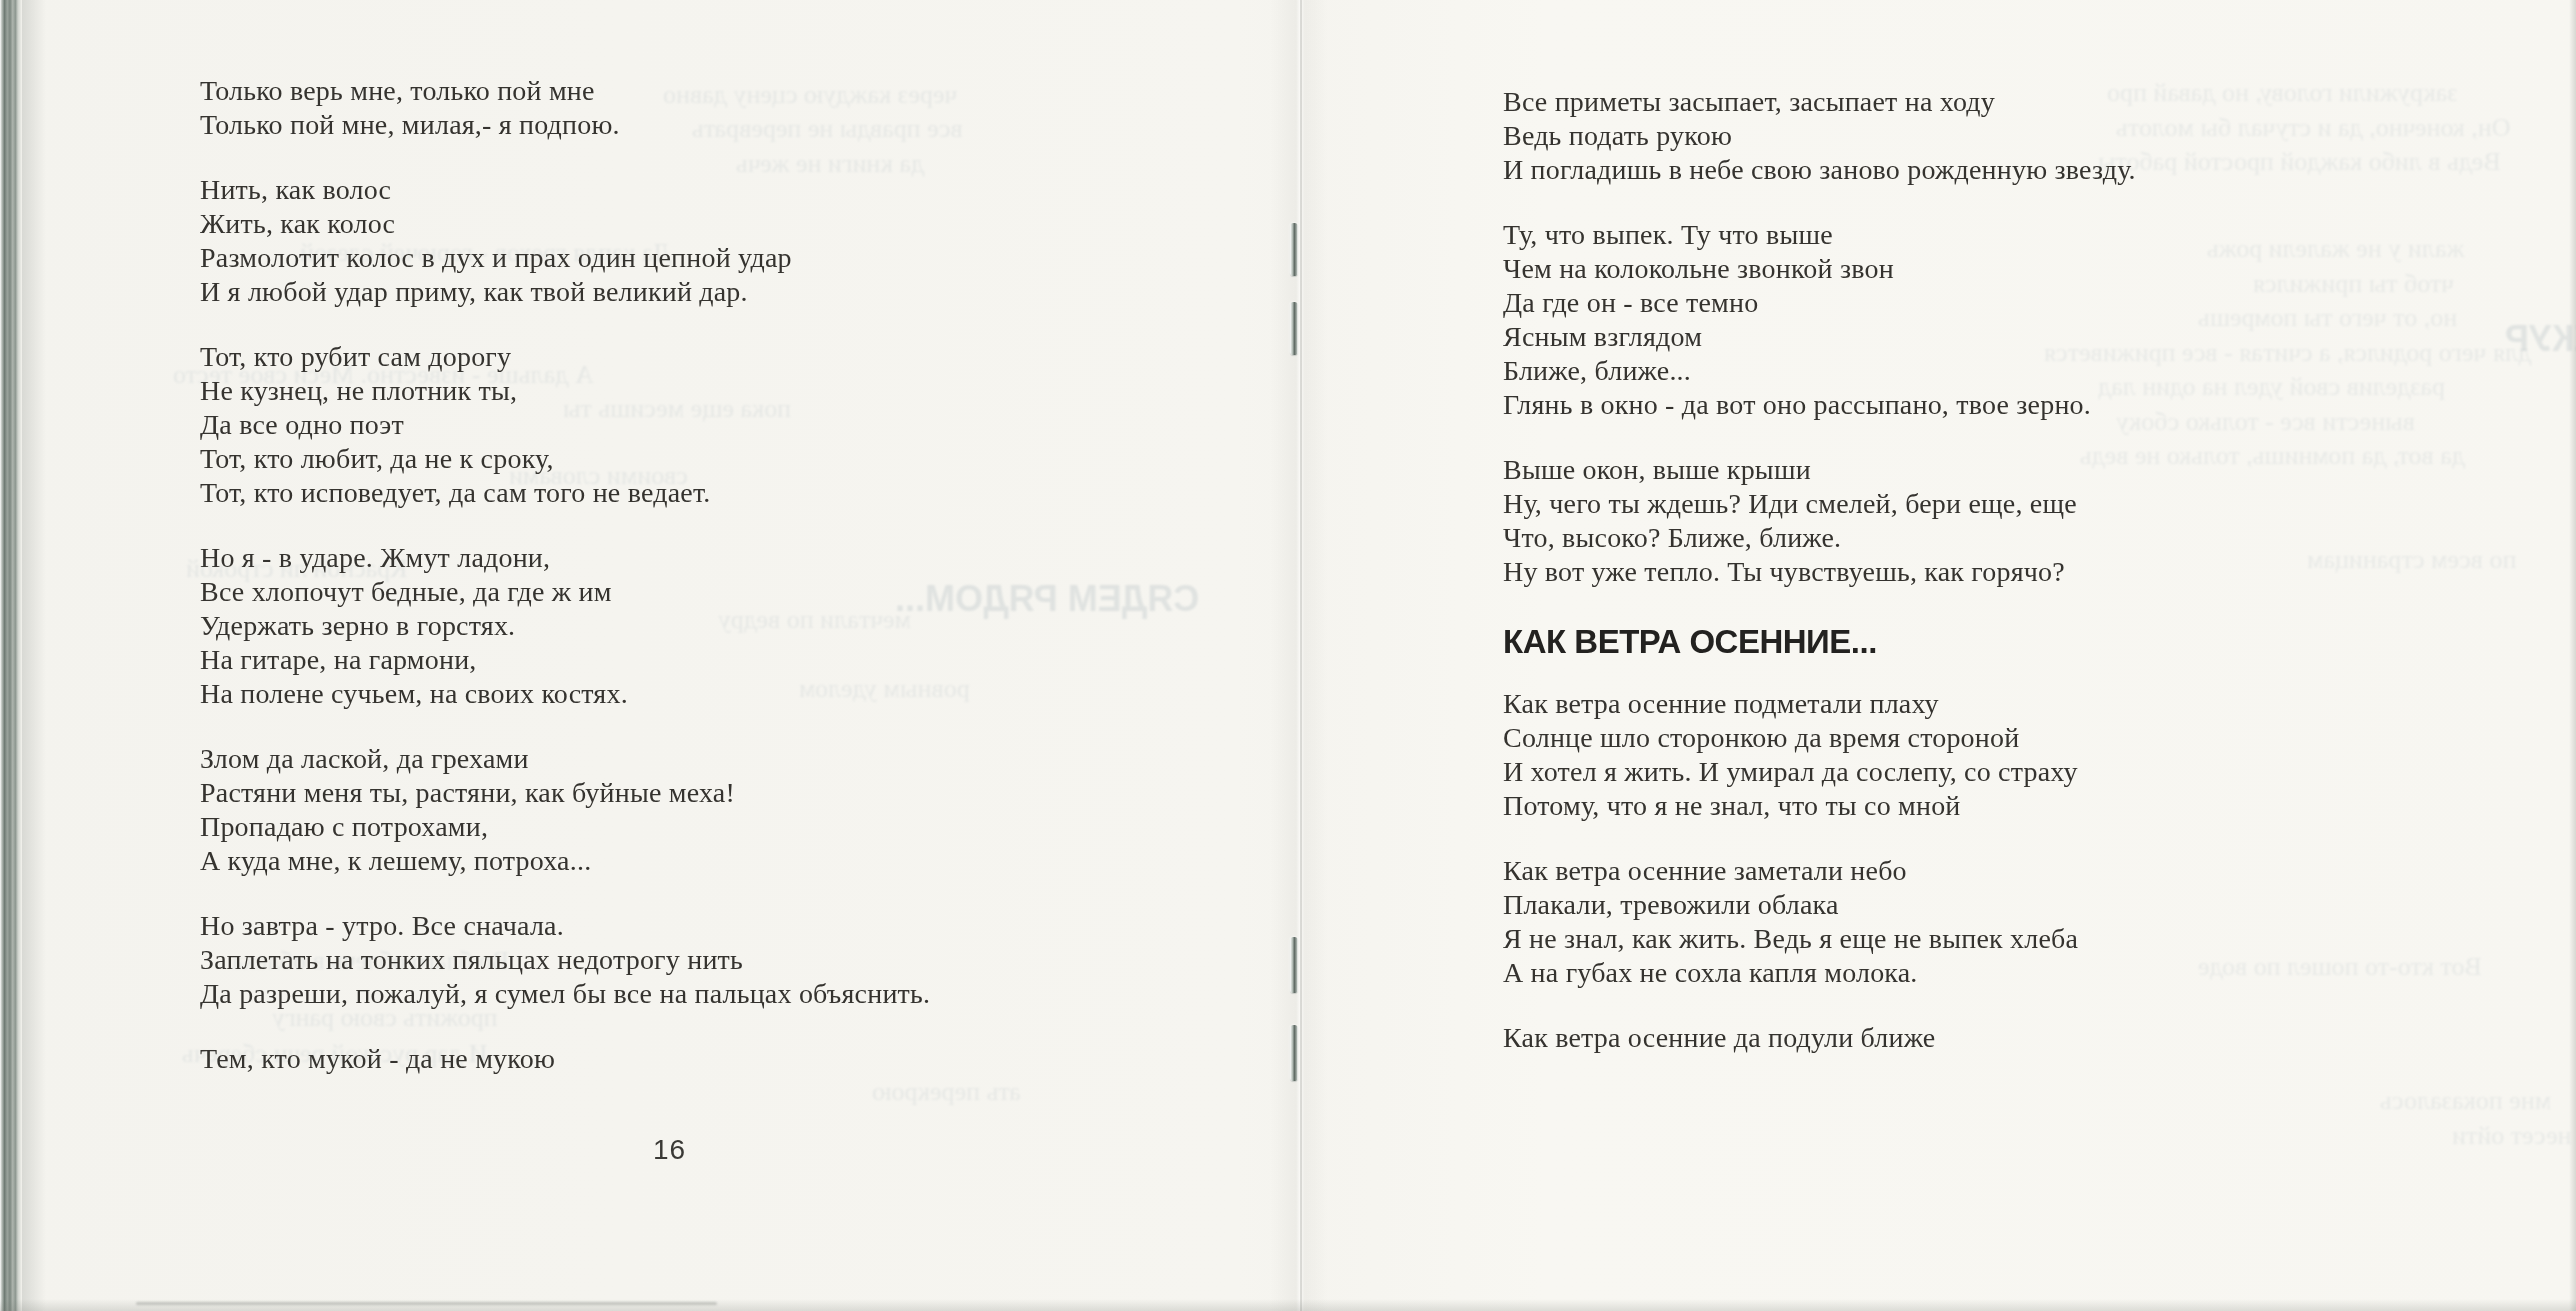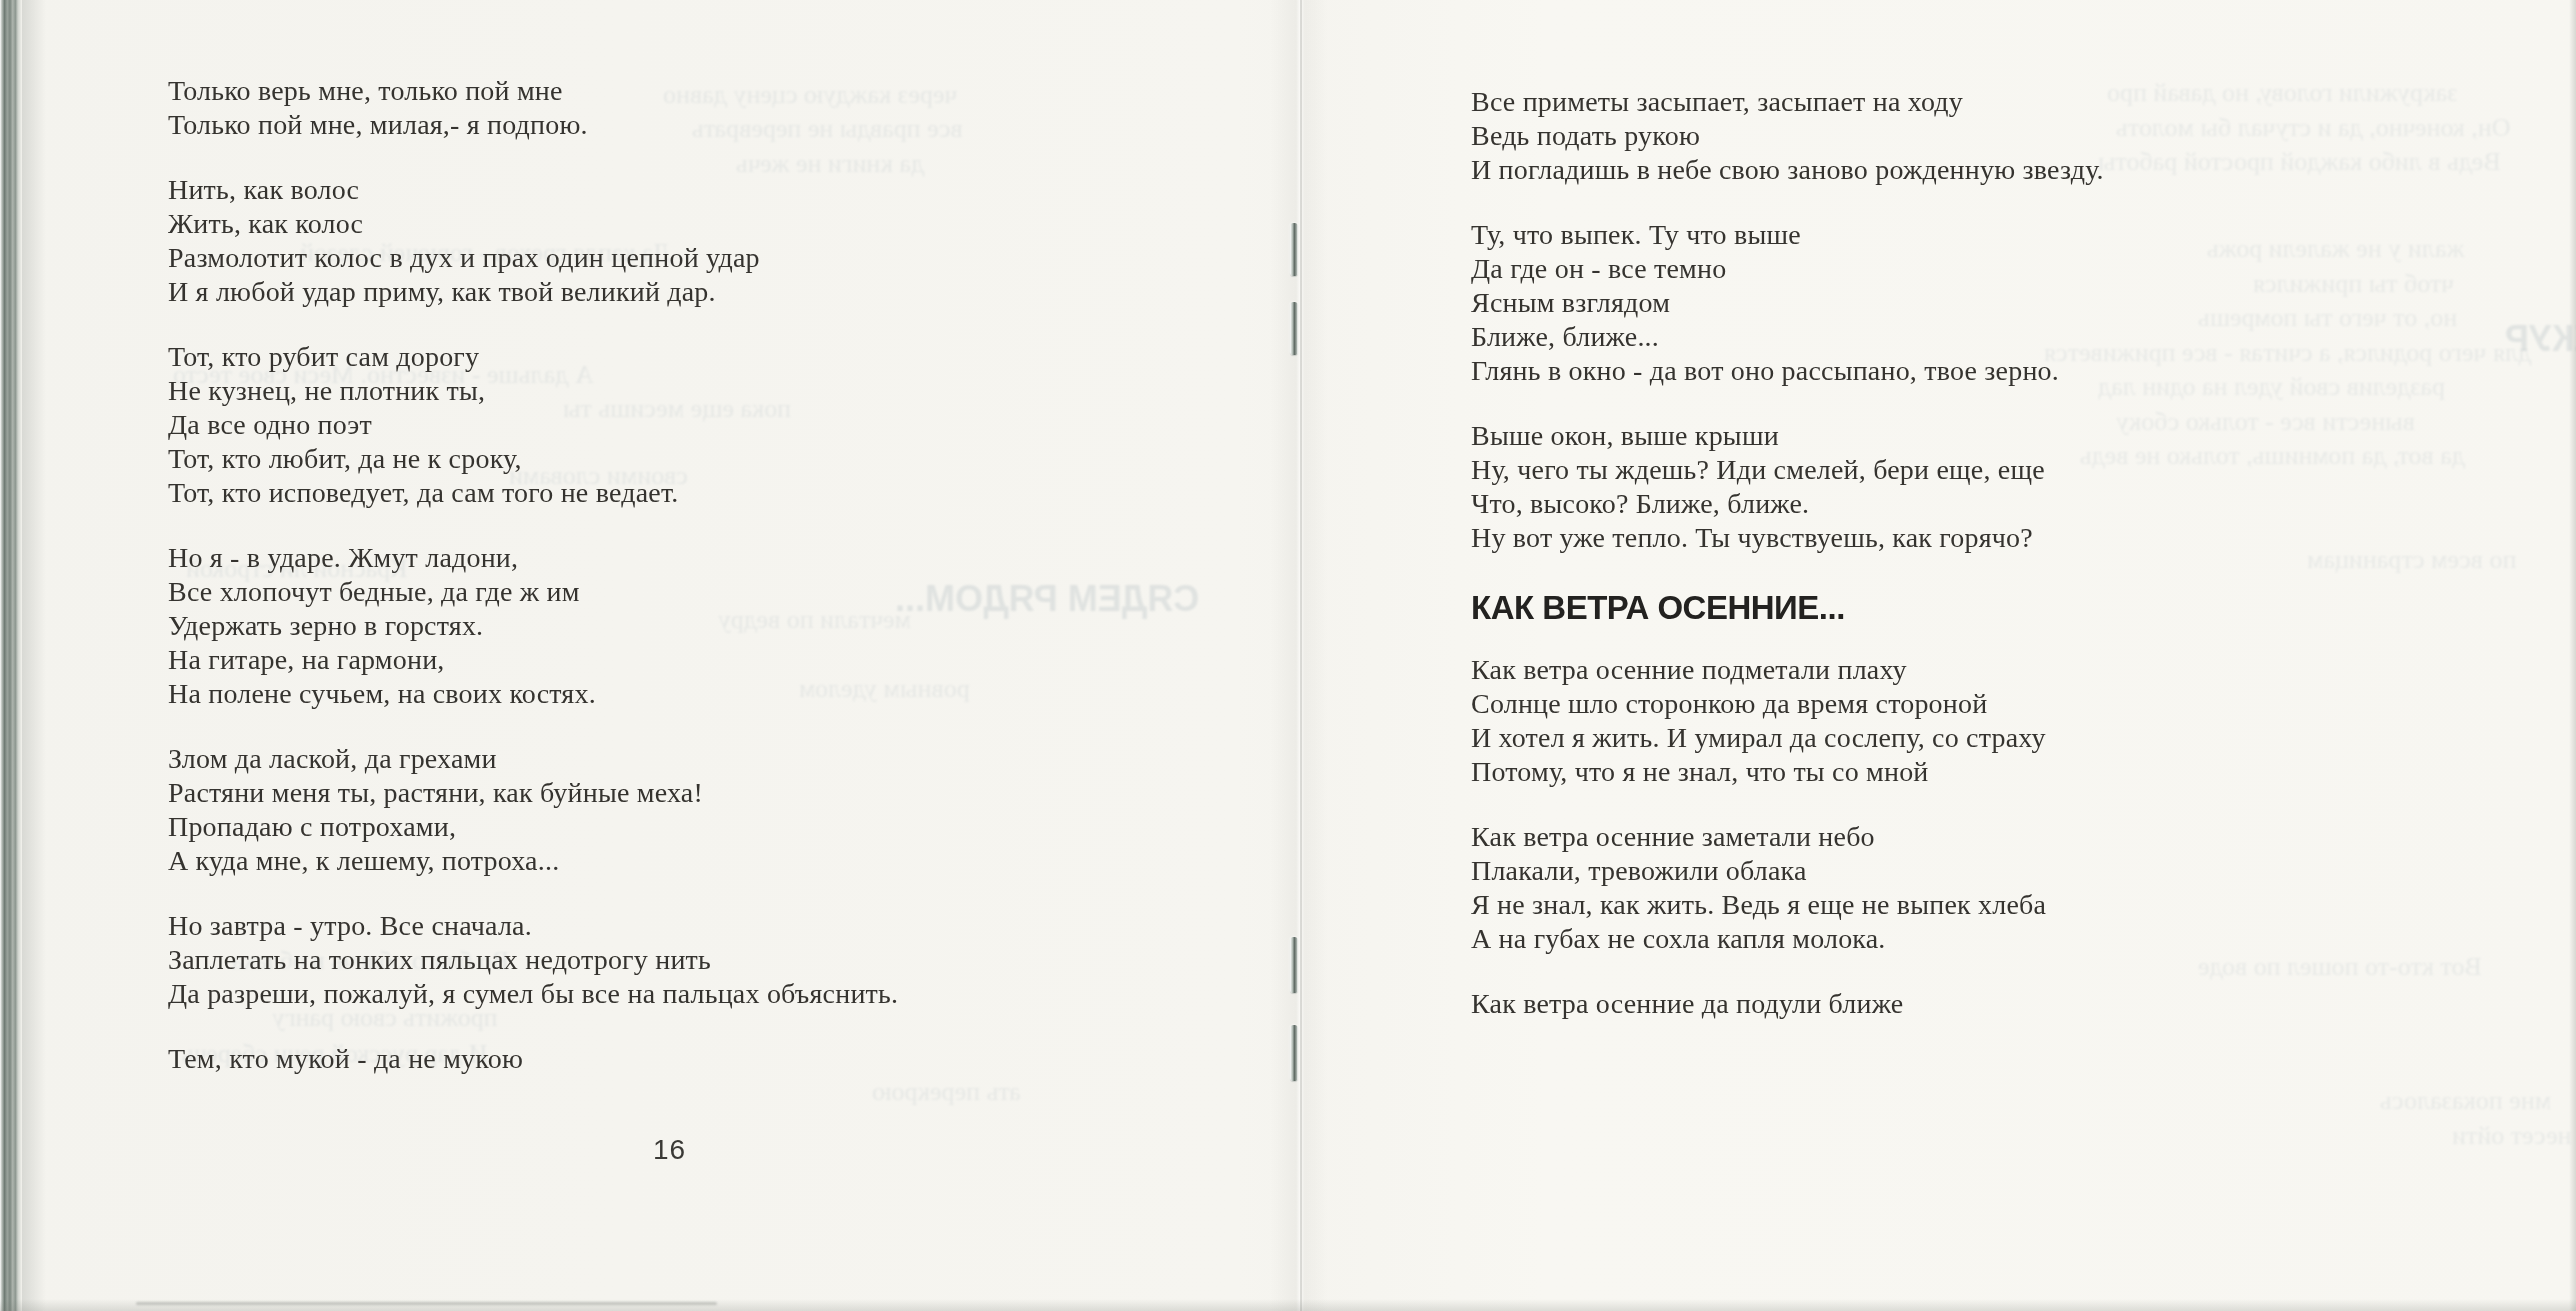--- a/index.html
+++ b/index.html
@@ -45,21 +45,21 @@
   
   .staple-seg{
     position:absolute;width:8.2px;border-radius:3.6px;
     background:linear-gradient(90deg,#ffffff,#b9c2bc 30%,#5f6a64 55%,#9aa39d 80%,#ffffff);
     box-shadow:0 0 2.7px rgba(255,255,255,.9), 0 0.9px 0.9px rgba(80,90,85,.4);
   }
   
   .page{position:absolute;top:0;height:1312px;}
   .page.left{left:0;width:1299px;}
   .page.right{left:1308px;width:1268px;}
-  .text-block{position:absolute;color:#35332f;font-size:28px;line-height:34px;letter-spacing:0.2px;}
+  .text-block{position:absolute;color:#35332f;font-size:28px;line-height:34px;letter-spacing:0.2px;margin-left:32px;}
   .page.left .text-block{left:168px;top:74px;width:1026px;}
   .page.right .text-block{left:163px;top:85px;width:1045px;}
   .stanza{margin:0 0 31px 0;}
   .line{white-space:nowrap;}
   .song-title{
     font-family:"Liberation Sans","DejaVu Sans",sans-serif;
     font-weight:bold;font-size:34px;line-height:42px;color:#232220;
     letter-spacing:-0.5px;transform:scaleX(.97);transform-origin:left center;
     margin:12.7px 0 25.4px 0;white-space:nowrap;
   }
@@ -179,20 +179,21 @@
   <div class="page right">
     <div class="text-block">
       <div>
           <div class="stanza">
             <div class="line">Все приметы засыпает, засыпает на ходу</div>
             <div class="line">Ведь подать рукою</div>
             <div class="line">И погладишь в небе свою заново рожденную звезду.</div>
           </div>
           <div class="stanza">
             <div class="line">Ту, что выпек. Ту что выше</div>
+            <div class="line">Чем на колокольне звонкой звон</div>
             <div class="line">Да где он - все темно</div>
             <div class="line">Ясным взглядом</div>
             <div class="line">Ближе, ближе...</div>
             <div class="line">Глянь в окно - да вот оно рассыпано, твое зерно.</div>
           </div>
           <div class="stanza">
             <div class="line">Выше окон, выше крыши</div>
             <div class="line">Ну, чего ты ждешь? Иди смелей, бери еще, еще</div>
             <div class="line">Что, высоко? Ближе, ближе.</div>
             <div class="line">Ну вот уже тепло. Ты чувствуешь, как горячо?</div>

